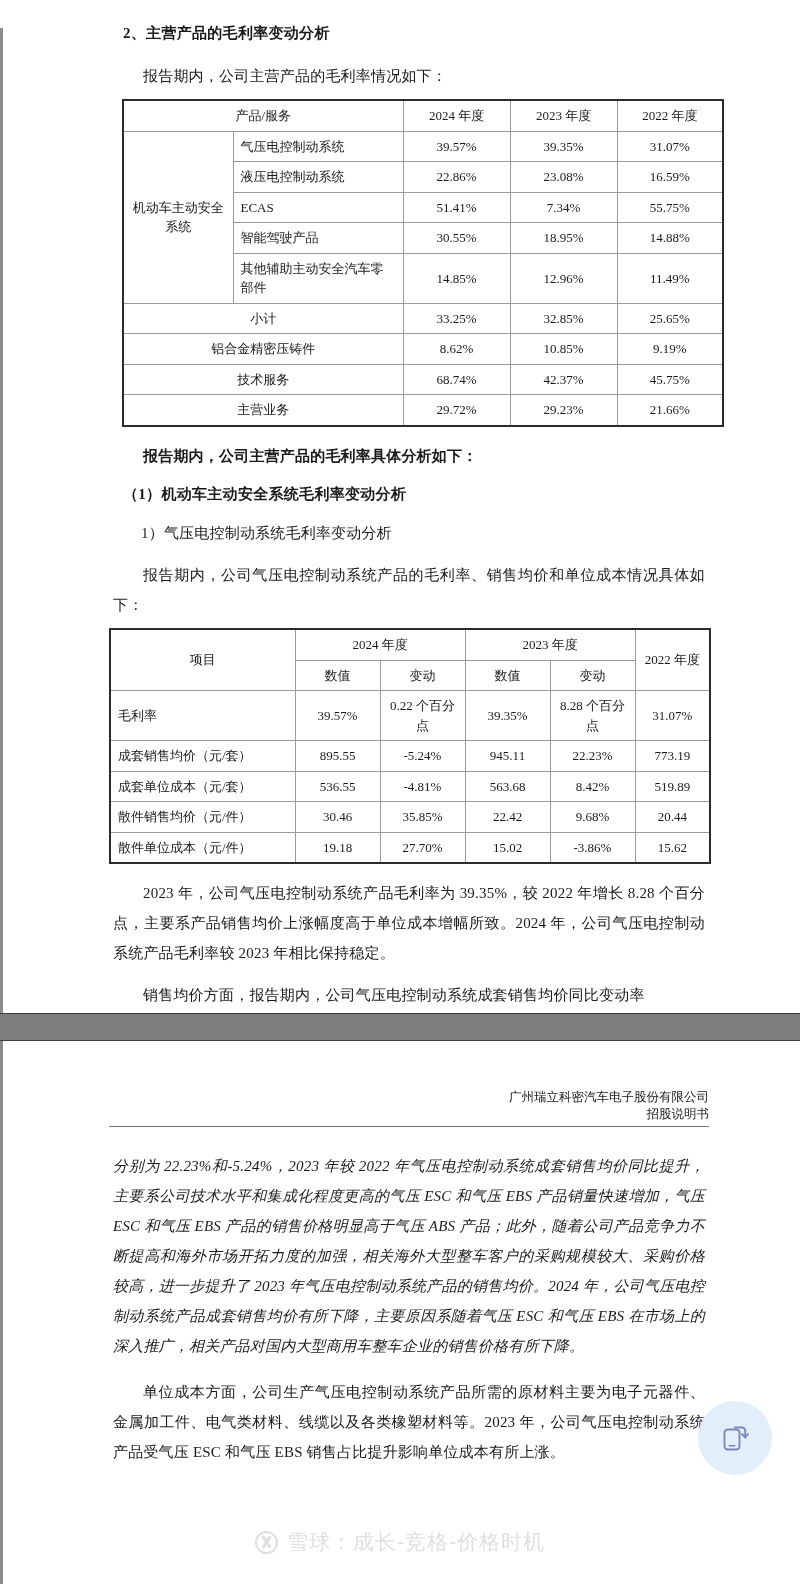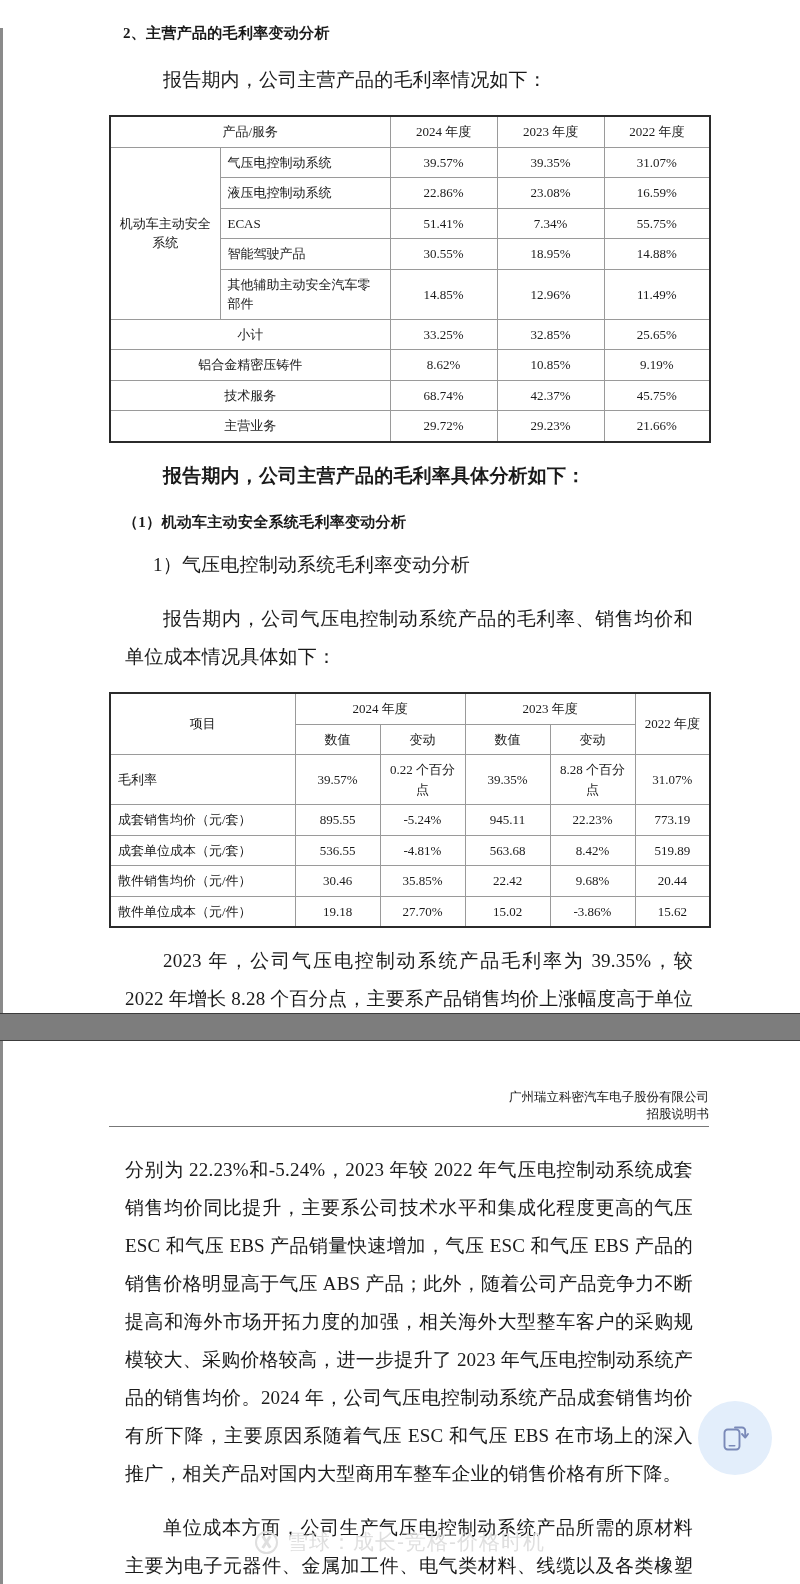--- a/index.html
+++ b/index.html
@@ -62,23 +62,23 @@
 
   
   .h-bold {
     font-weight: bold;
     font-size: 15px;
     line-height: 1.55;
     margin: 0;
     letter-spacing: 0.3px;
   }
   p.body {
-    font-size: 19px;
+    font-size: 15px;
     line-height: 2.0;
-    margin: 16px;
+    margin: 4px;
     text-align: justify;
     letter-spacing: 0.2px;
   }
   .indent { text-indent: 2em; }
 
   
   table.doc {
     width: 100%;
     border-collapse: collapse;
     font-size: 13px;
@@ -175,21 +175,21 @@
   <div class="edge-rule"></div>
   <div class="top-caret"></div>
 
   <div class="page page-one">
     <div class="content" style="padding-top:22px;">
 
       <div class="h-bold" style="padding-left:14px;">2、主营产品的毛利率变动分析</div>
 
       <p class="body indent" style="margin-top:16px;">报告期内，公司主营产品的毛利率情况如下：</p>
 
-      <table class="doc" id="tbl-margin" style="margin-top:8px;">
+      <table class="doc" id="tbl-margin" style="margin-top:8px;margin-left:13px;">
         <colgroup>
           <col style="width:110px">
             <col style="width:170px">
           <col style="width:107px">
             <col style="width:107px">
             <col style="width:106px">
         </colgroup>
         <tbody id="tbl-margin-body">
             <tr class="thead">
               <td class="ctr bold" colspan="2">产品/服务</td>
@@ -341,21 +341,21 @@
   <div class="page-gap"></div>
 
   <div class="page page-two">
     <div class="content" style="padding-top:48px;">
 
       <div class="run-head">
         <span>广州瑞立科密汽车电子股份有限公司</span>
         <span>招股说明书</span>
       </div>
 
-      <p class="body" style="margin-top:24px;">分别为 22.23%和-5.24%，2023 年较 2022 年气压电控制动系统成套销售均价同比提升，主要系公司技术水平和集成化程度更高的气压 ESC 和气压 EBS 产品销量快速增加，气压 ESC 和气压 EBS 产品的销售价格明显高于气压 ABS 产品；此外，随着公司产品竞争力不断提高和海外市场开拓力度的加强，相关海外大型整车客户的采购规模较大、采购价格较高，进一步提升了 2023 年气压电控制动系统产品的销售均价。2024 年，公司气压电控制动系统产品成套销售均价有所下降，主要原因系随着气压 ESC 和气压 EBS 在市场上的深入推广，相关产品对国内大型商用车整车企业的销售价格有所下降。</p>
+      <p class="body" style="margin-top:24px;font-style:italic;">分别为 22.23%和-5.24%，2023 年较 2022 年气压电控制动系统成套销售均价同比提升，主要系公司技术水平和集成化程度更高的气压 ESC 和气压 EBS 产品销量快速增加，气压 ESC 和气压 EBS 产品的销售价格明显高于气压 ABS 产品；此外，随着公司产品竞争力不断提高和海外市场开拓力度的加强，相关海外大型整车客户的采购规模较大、采购价格较高，进一步提升了 2023 年气压电控制动系统产品的销售均价。2024 年，公司气压电控制动系统产品成套销售均价有所下降，主要原因系随着气压 ESC 和气压 EBS 在市场上的深入推广，相关产品对国内大型商用车整车企业的销售价格有所下降。</p>
 
       <p class="body indent" style="margin-top:16px;">单位成本方面，公司生产气压电控制动系统产品所需的原材料主要为电子元器件、金属加工件、电气类材料、线缆以及各类橡塑材料等。2023 年，公司气压电控制动系统产品受气压 ESC 和气压 EBS 销售占比提升影响单位成本有所上涨。</p>
     </div>
   </div>
 
   <div class="rotate-btn">
     <svg width="34" height="34" viewBox="0 0 34 34">
       <rect x="6.5" y="8.5" width="15" height="20" rx="3.2" ry="3.2" fill="none" stroke="#7a89b8" stroke-width="1.9"></rect>
       <rect x="10.5" y="24" width="7" height="1.6" rx="0.8" fill="#7a89b8"></rect>
       <path d="M17 6.5 H24 A3.2 3.2 0 0 1 27.2 9.7 V15" fill="none" stroke="#7a89b8" stroke-width="1.9" stroke-linecap="round"></path>

